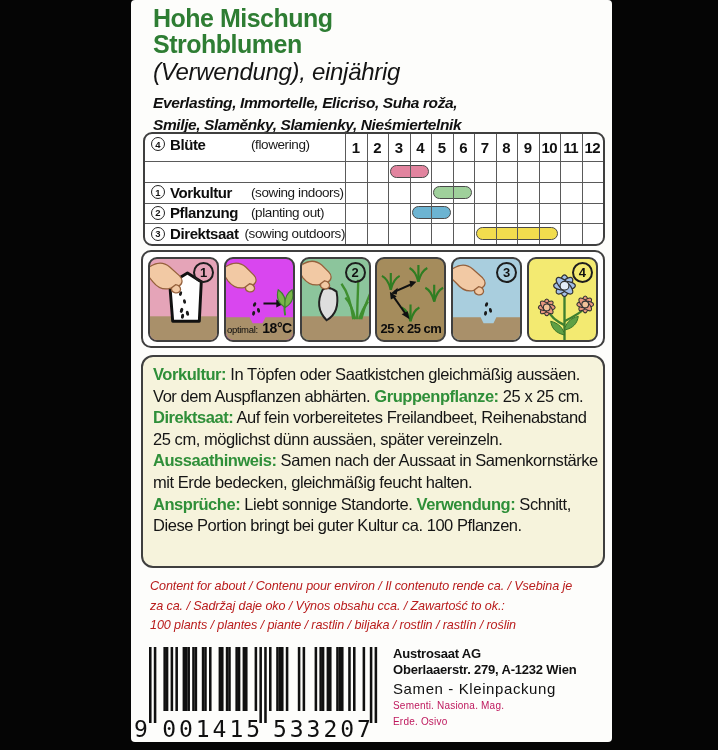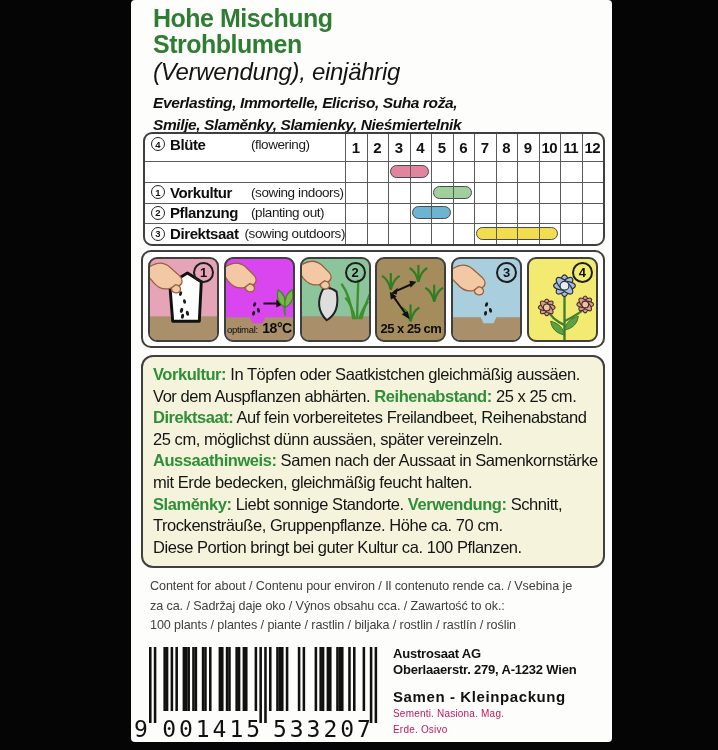--- a/index.html
+++ b/index.html
@@ -64,28 +64,28 @@
   .cap-spacing{font-weight:bold;font-size:13px;letter-spacing:-0.5px;bottom:4px;}
   
   .instr{
     position:absolute;left:10px;top:355px;width:464px;height:213px;box-sizing:border-box;
     background:var(--box_cream,#f6f3dc);border:2px solid #3f3f3f;border-radius:12px;
     padding:7px 10px;overflow:hidden;
   }
   .iline{font-size:16.5px;line-height:21.6px;letter-spacing:-0.45px;color:#151515;white-space:nowrap;}
   .iline .kw{font-weight:bold;color:var(--keyword_green,#2f8f39);}
   
-  .note{position:absolute;left:19px;top:577px;width:456px;color:#404040;}
+  .note{position:absolute;left:19px;top:577px;width:456px;color:#b91c1c;font-style:italic;}
   .note div{font-size:12.6px;line-height:19.5px;letter-spacing:-0.1px;white-space:nowrap;}
   
   .barcode{position:absolute;left:2px;top:645px;}
   .bcd{font-family:"DejaVu Sans Mono","Liberation Mono",monospace;font-size:23px;fill:#101010;}
   .company{position:absolute;left:262px;top:646px;color:#111;}
   .co-bold{font-weight:bold;font-size:13px;line-height:15.5px;letter-spacing:-0.2px;white-space:nowrap;}
-  .co-product{font-weight:bold;font-size:15px;line-height:19px;letter-spacing:0.6px;margin-top:10px;white-space:nowrap;}
+  .co-product{font-weight:normal;font-size:15px;line-height:19px;letter-spacing:0.6px;margin-top:2px;white-space:nowrap;}
   .co-lang{color:#be185d;font-size:10px;line-height:16px;letter-spacing:0.2px;white-space:nowrap;}
 </style>
 </head>
 <body style="--title_green: #2e7d33; --keyword_green: #2f8f39; --box_cream: #f6f3dc; --soil_brown: #a9906a; --bar_pink: #e2849f; --bar_green: #9fd09b; --bar_blue: #6cb4d2; --bar_yellow: #f2dd4e; --panel_pink: #e5a4b8; --panel_white: #ffffff; --panel_green: #8cc59c; --panel_brown: #a58c5c; --panel_blue: #a9cede; --panel_yellow: #f3ea71;">
 
 <div class="sheet">
 
   <div class="hdr">
     <div class="t-green">Hohe Mischung</div>
     <div class="t-green">Strohblumen</div>
@@ -292,27 +292,26 @@
         </g>
         <circle cx="57" cy="45" r="3.4" fill="#f2c29a" stroke="#333" stroke-width="1.1"></circle>
       </svg>
       <span class="p-badge">4</span>
     </div>
 
   </div>
 
   <div class="instr">
       <div class="iline"><span class="kw">Vorkultur:</span><span> In Töpfen oder Saatkistchen gleichmäßig aussäen.</span></div>
-      <div class="iline"><span>Vor dem Auspflanzen abhärten. </span><span class="kw">Reihenabstand:</span><span> 25 x 25 cm.</span></div>
+      <div class="iline"><span>Vor dem Auspflanzen abhärten. </span><span class="kw">Gruppenpflanze:</span><span> 25 x 25 cm.</span></div>
       <div class="iline"><span class="kw">Direktsaat:</span><span> Auf fein vorbereitetes Freilandbeet, Reihenabstand</span></div>
       <div class="iline"><span>25 cm, möglichst dünn aussäen, später vereinzeln.</span></div>
       <div class="iline"><span class="kw">Aussaathinweis:</span><span> Samen nach der Aussaat in Samenkornstärke</span></div>
       <div class="iline"><span>mit Erde bedecken, gleichmäßig feucht halten.</span></div>
-      <div class="iline"><span class="kw">Slaměnky:</span><span> Liebt sonnige Standorte. </span><span class="kw">Verwendung:</span><span> Schnitt,</span></div>
-      <div class="iline"><span>Trockensträuße, Gruppenpflanze. Höhe ca. 70 cm.</span></div>
+      <div class="iline"><span class="kw">Ansprüche:</span><span> Liebt sonnige Standorte. </span><span class="kw">Verwendung:</span><span> Schnitt,</span></div>
       <div class="iline"><span>Diese Portion bringt bei guter Kultur ca. 100 Pflanzen.</span></div>
     </div>
 
   <div class="note">
     <div>Content for about / Contenu pour environ / Il contenuto rende ca. / Vsebina je</div>
     <div>za ca. / Sadržaj daje oko / Výnos obsahu cca. / Zawartość to ok.:</div>
     <div>100 plants / plantes / piante / rastlin / biljaka / rostlin / rastlín / roślin</div>
   </div>
 
   <svg class="barcode" width="252" height="96" viewBox="0 0 252 96">

